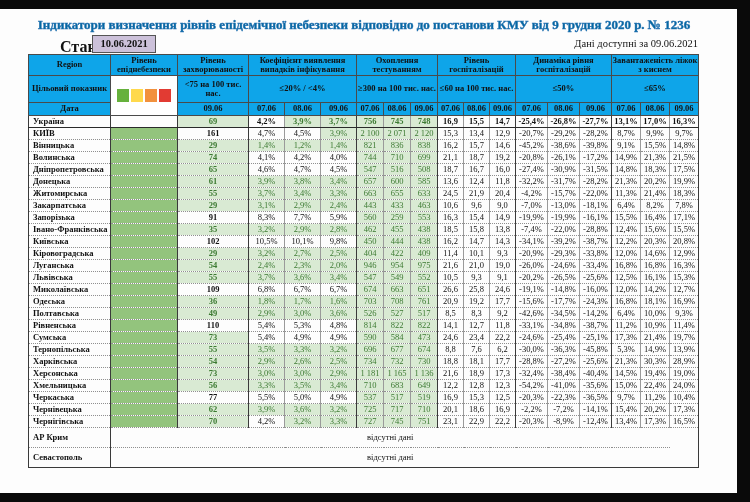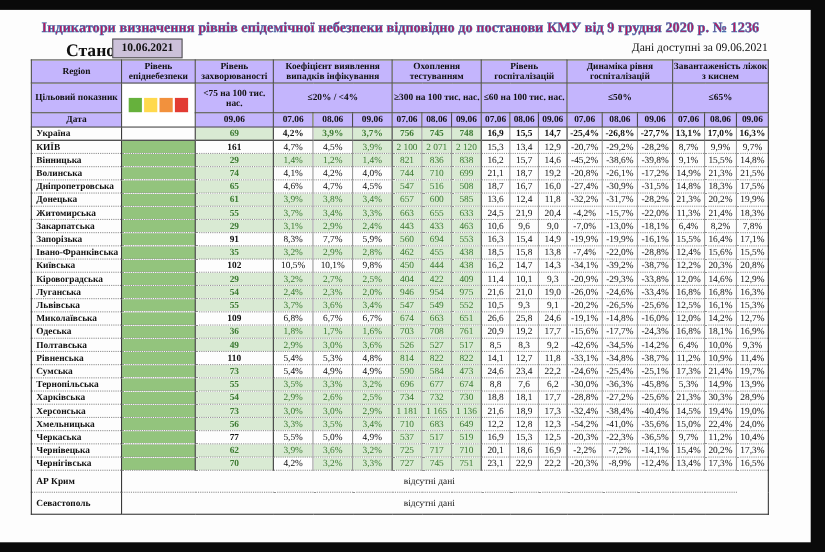--- a/index.html
+++ b/index.html
@@ -1,30 +1,30 @@
 <!DOCTYPE html>
 <html><head>
 <meta charset="utf-8">
 <style>
   html,body{margin:0;padding:0;}
   body{width:750px;height:502px;background:#0a0a0a;position:relative;
        font-family:"Liberation Serif","DejaVu Serif",serif;}
   .page{position:absolute;left:0;top:9px;width:737px;height:484px;background:#fdfdfd;}
   .title{position:absolute;left:14px;top:8px;width:700px;text-align:center;
-         font-size:13px;font-weight:bold;color:#be185d;
+         font-size:13px;font-weight:bold;color:#0369a1;
          -webkit-text-stroke:0.45px #2e74b5;}
   .asof-label{position:absolute;left:60px;top:29px;font-size:16px;font-weight:bold;color:#111;}
-  .asof-box{position:absolute;left:102px;top:26px;width:62px;height:16px;background:#ccc1da;
+  .asof-box{position:absolute;left:92px;top:26px;width:62px;height:16px;background:#ccc1da;
             border:1px solid #555;font-size:10.5px;font-weight:bold;text-align:center;line-height:16px;color:#111;}
   .avail{position:absolute;right:39px;top:29px;font-size:10.5px;font-weight:normal;color:#111;}
   table.tbl{position:absolute;left:28px;top:45px;width:670px;border-collapse:collapse;
             table-layout:fixed;border:1px solid #3a3a3a;}
   .tbl th,.tbl td{padding:0;margin:0;text-align:center;vertical-align:middle;overflow:hidden;
             font-size:8.5px;line-height:1.08;color:#111;}
-  .hc{background:#c4b5fd;border:1px solid #4a4a4a;font-weight:bold;font-size:8px;}
+  .hc{background:#0ea5e9;border:1px solid #4a4a4a;font-weight:bold;font-size:8px;}
   .hr1{height:21px;}.hr2{height:27px;}.hr3{height:13px;}
   tbody td{border-left:1px solid #9a9a9a;border-bottom:1px dotted #8f8f8f;height:11px;}
   tbody td.gb{border-left:1px solid #3a3a3a;}
   td.rg{text-align:left;padding-left:4px;font-weight:bold;border-left:none;}
   td.epi.on{background:#93c47d;}
   td.g{background:#d9ead3;color:#3c7a32;}
   td.inc{font-weight:bold;}
   tr.u-row td{border-top:1px solid #2a2a2a;border-bottom:1px solid #2a2a2a;font-weight:bold;}
   tr.nd-row td{height:19px;}
   td.nd{font-size:8.5px;}
@@ -263,21 +263,21 @@
           <td>7,8%</td>
         </tr>
         <tr>
           <td class="rg">Запорізька</td>
           <td class="epi gb on"></td>
           <td class="inc gb">91</td>
           <td class="gb">8,3%</td>
           <td>7,7%</td>
           <td>5,9%</td>
           <td class="gb g">560</td>
-          <td class=" g">694</td>
+          <td class=" g">259</td>
           <td class=" g">553</td>
           <td class="gb">16,3</td>
           <td>15,4</td>
           <td>14,9</td>
           <td class="gb">-19,9%</td>
           <td>-19,9%</td>
           <td>-16,1%</td>
           <td class="gb">15,5%</td>
           <td>16,4%</td>
           <td>17,1%</td>

